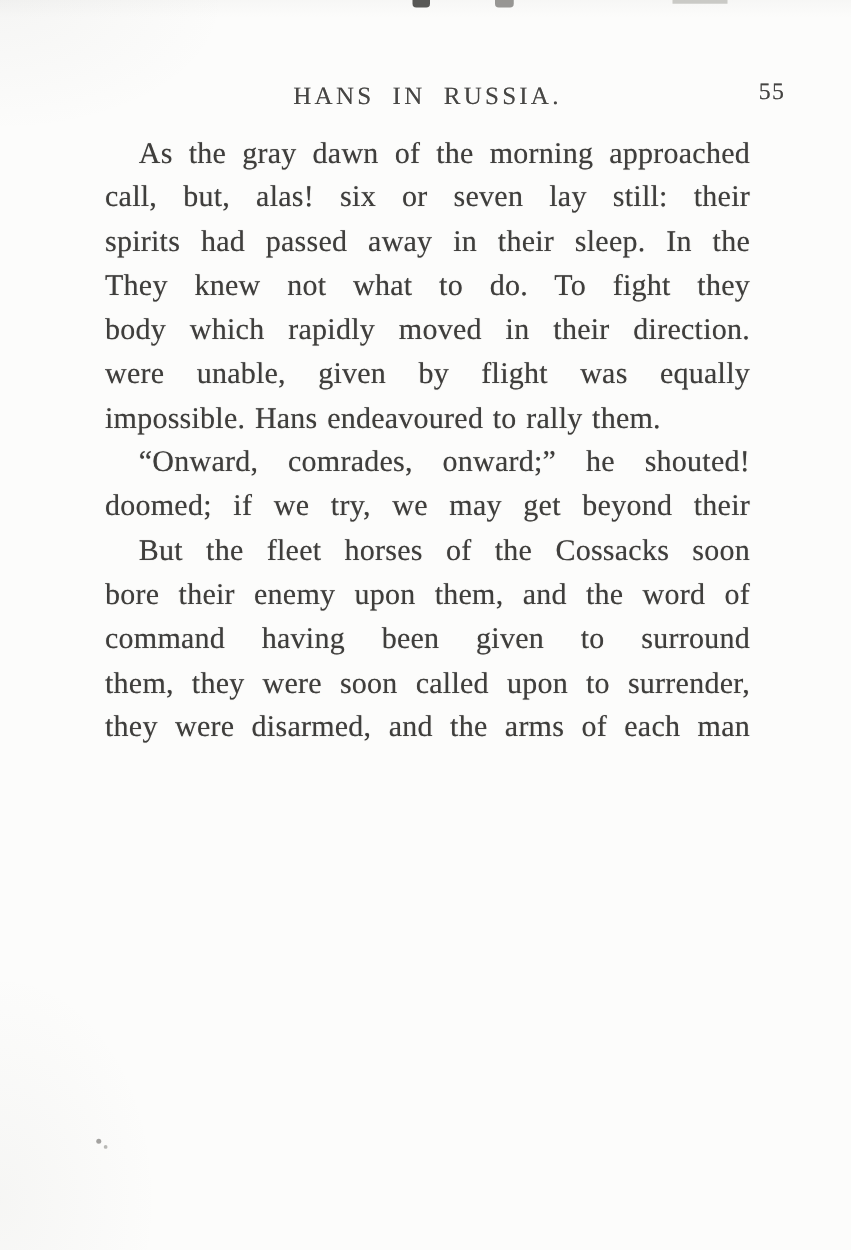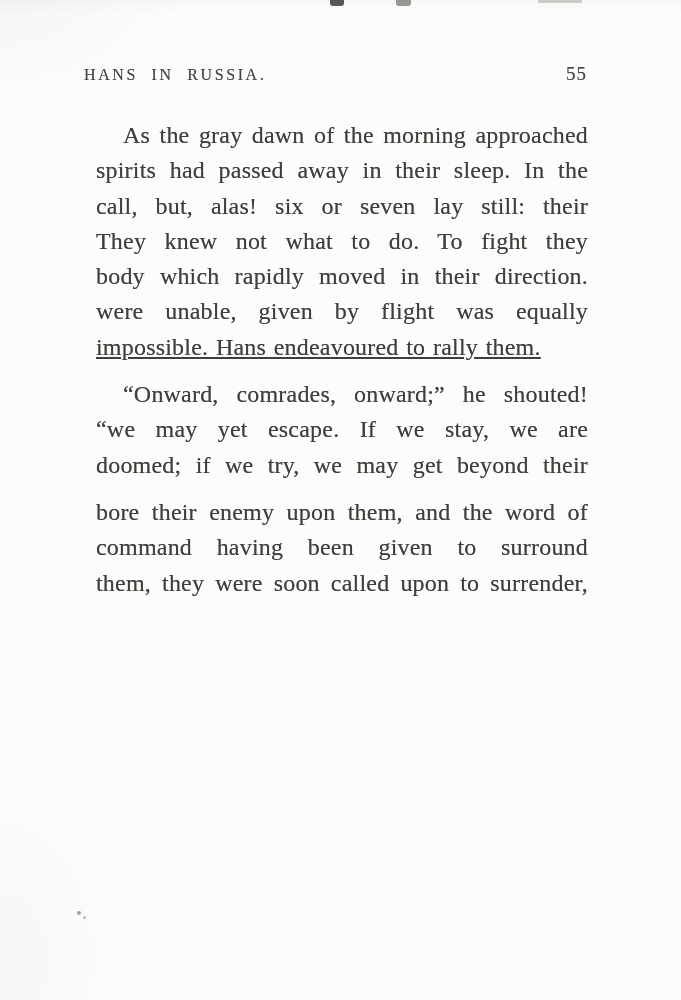--- a/index.html
+++ b/index.html
@@ -27,56 +27,56 @@
   
   .running-header {
     position: absolute;
     left: 84px;
     top: 66px;
     width: 516px;
     height: 24px;
   }
   .running-title {
     display: block;
-    text-align: left;
-    font-size: 16px;
+    text-align: center;
+    font-size: 20px;
     letter-spacing: 2.6px;
     word-spacing: 7px;
     color: #474644;
     text-shadow: 0 0 0.5px rgba(70,70,68,0.55);
   }
   .page-number {
     position: absolute;
-    left: 482px;
+    left: 523px;
     top: -3px;
     font-size: 19px;
     letter-spacing: 1px;
     color: #454442;
     text-shadow: 0 0 0.5px rgba(70,70,68,0.55);
   }
 
   
   .text-block {
     position: absolute;
     left: 84px;
     top: 106px;
     width: 516px;
   }
-  .paragraph { margin: 12px; padding: 0; }
+  .paragraph { margin: 0; padding: 0; }
   .text-line {
     font-size: 24px;
     line-height: 35.3px;
     letter-spacing: 0.2px;
     word-spacing: 1.5px;
     text-align: justify;
     text-align-last: justify;
     white-space: normal;
     text-shadow: 0 0 0.6px rgba(62,61,59,0.6);
   }
-  .text-line.para-end { text-align-last: left; text-decoration: underline; }
+  .text-line.para-end { text-align-last: left; }
   .text-line.first-line { text-indent: 27px; }
 
   
   .artifact { position: absolute; }
   .spot-a { left: 330px; top: 0; width: 14px; height: 6px; background: #3c3c3a; border-radius: 0 0 3px 3px; opacity: 0.85; }
   .spot-b { left: 396px; top: 0; width: 15px; height: 6px; background: #6d6c6a; border-radius: 0 0 3px 3px; opacity: 0.7; }
   .spot-c { left: 538px; top: 0; width: 44px; height: 3px; background: #b7b6b2; opacity: 0.7; }
   .dot-a  { left: 77px;  top: 911px; width: 4px; height: 4px; background: #8d8c8a; border-radius: 50%; opacity: 0.8; }
   .dot-b  { left: 83px;  top: 916px; width: 3px; height: 3px; background: #a2a19e; border-radius: 50%; opacity: 0.75; }
 </style>
@@ -86,36 +86,37 @@
 <div class="scan-page">
 
   <div class="running-header">
     <span class="running-title">HANS IN RUSSIA.</span>
     <span class="page-number">55</span>
   </div>
 
   <div class="text-block">
       <div class="paragraph">
         <div class="text-line first-line">As the gray dawn of the morning approached</div>
+        <div class="text-line">call, but, alas! six or seven lay still: their</div>
         <div class="text-line">spirits had passed away in their sleep.  In the</div>
-        <div class="text-line">call, but, alas! six or seven lay still: their</div>
         <div class="text-line">They knew not what to do.  To fight they</div>
         <div class="text-line">body which rapidly moved in their direction.</div>
         <div class="text-line">were unable, given by flight was equally</div>
         <div class="text-line para-end">impossible.  Hans endeavoured to rally them.</div>
       </div>
       <div class="paragraph">
         <div class="text-line first-line">“Onward, comrades, onward;” he shouted!</div>
-        <div class="text-line">“we may yet escape.  If we stay, we are</div>
         <div class="text-line">doomed; if we try, we may get beyond their</div>
       </div>
       <div class="paragraph">
+        <div class="text-line first-line">But the fleet horses of the Cossacks soon</div>
         <div class="text-line">bore their enemy upon them, and the word of</div>
         <div class="text-line">command having been given to surround</div>
         <div class="text-line">them, they were soon called upon to surrender,</div>
+        <div class="text-line">they were disarmed, and the arms of each man</div>
       </div>
     </div>
 
   <div class="artifact spot-a"></div>
   <div class="artifact spot-b"></div>
   <div class="artifact spot-c"></div>
   <div class="artifact dot-a"></div>
   <div class="artifact dot-b"></div>
 
 </div>

